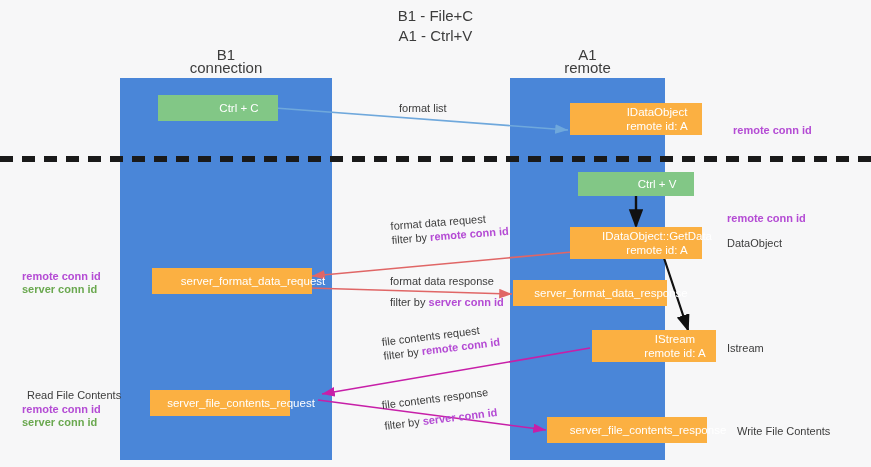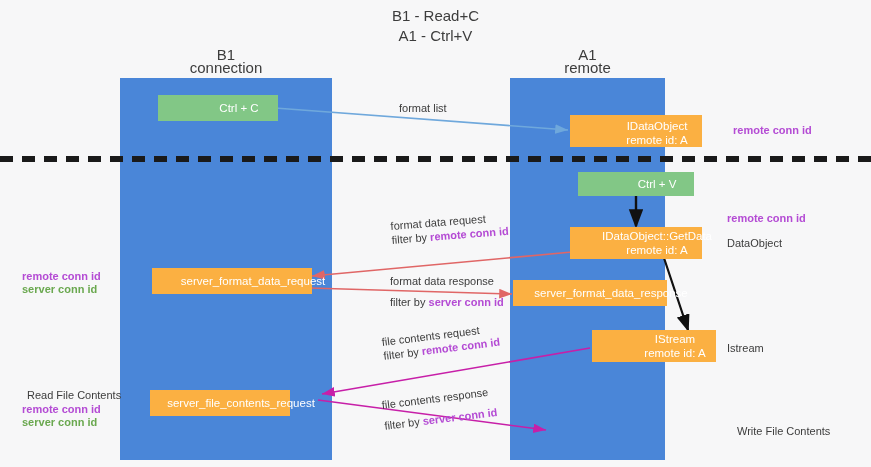--- a/index.html
+++ b/index.html
@@ -30,21 +30,21 @@
   .green-t{color:#6aa84f;font-weight:bold;}
   .dash{position:absolute;left:0;top:156px;width:871px;height:6px;
         background:repeating-linear-gradient(to right,#1a1a1a 0 13px,rgba(0,0,0,0) 13px 22px);}
 </style>
 </head>
 <body>
 
 <div id="stage">
 
   <div class="title">
-    <div>B1 - Read+C</div>
+    <div>B1 - File+C</div>
     <div>A1 - Ctrl+V</div>
   </div>
 
   <div class="hdr" style="left:120px;top:48px;width:212px;">
     <div>B1</div>
     <div>connection</div>
   </div>
   <div class="hdr" style="left:510px;top:48px;width:155px;">
     <div>A1</div>
     <div>remote</div>
@@ -83,21 +83,21 @@
 
     <line x1="318" y1="400" x2="546" y2="430" stroke="#c71fa8" stroke-width="1.6" marker-end="url(#ah-mag)"></line>
   </svg>
 
   <div class="dash"></div>
 
   <div class="box green" style="left:158px;top:95px;width:120px;height:26px;">
     <span>Ctrl + C</span>
   </div>
 
-  <div class="box orange" style="left:570px;top:115px;width:132px;height:32px;justify-content:flex-end;">
+  <div class="box orange" style="left:570px;top:103px;width:132px;height:32px;">
     <span>IDataObject</span>
     <span>remote id: A</span>
   </div>
 
   <div class="box green" style="left:578px;top:172px;width:116px;height:24px;">
     <span>Ctrl + V</span>
   </div>
 
   <div class="box orange" style="left:570px;top:227px;width:132px;height:32px;">
     <span>IDataObject::GetData</span>
@@ -114,20 +114,23 @@
   </div>
 
   <div class="box orange" style="left:513px;top:280px;width:154px;height:26px;">
     <span>server_format_data_response</span>
   </div>
 
   <div class="box orange" style="left:150px;top:390px;width:140px;height:26px;">
     <span>server_file_contents_request</span>
   </div>
 
+  <div class="box orange" style="left:547px;top:417px;width:160px;height:26px;">
+    <span>server_file_contents_response</span>
+  </div>
 
   <div class="lbl" style="left:399px;top:101px;">format list</div>
 
   <div class="lbl rot" style="left:390px;top:219px;transform:rotate(-4.5deg);">
     <div>format data request</div>
     <div>
       <span>filter by </span><span class="purple">remote conn id</span>
     </div>
   </div>
 

